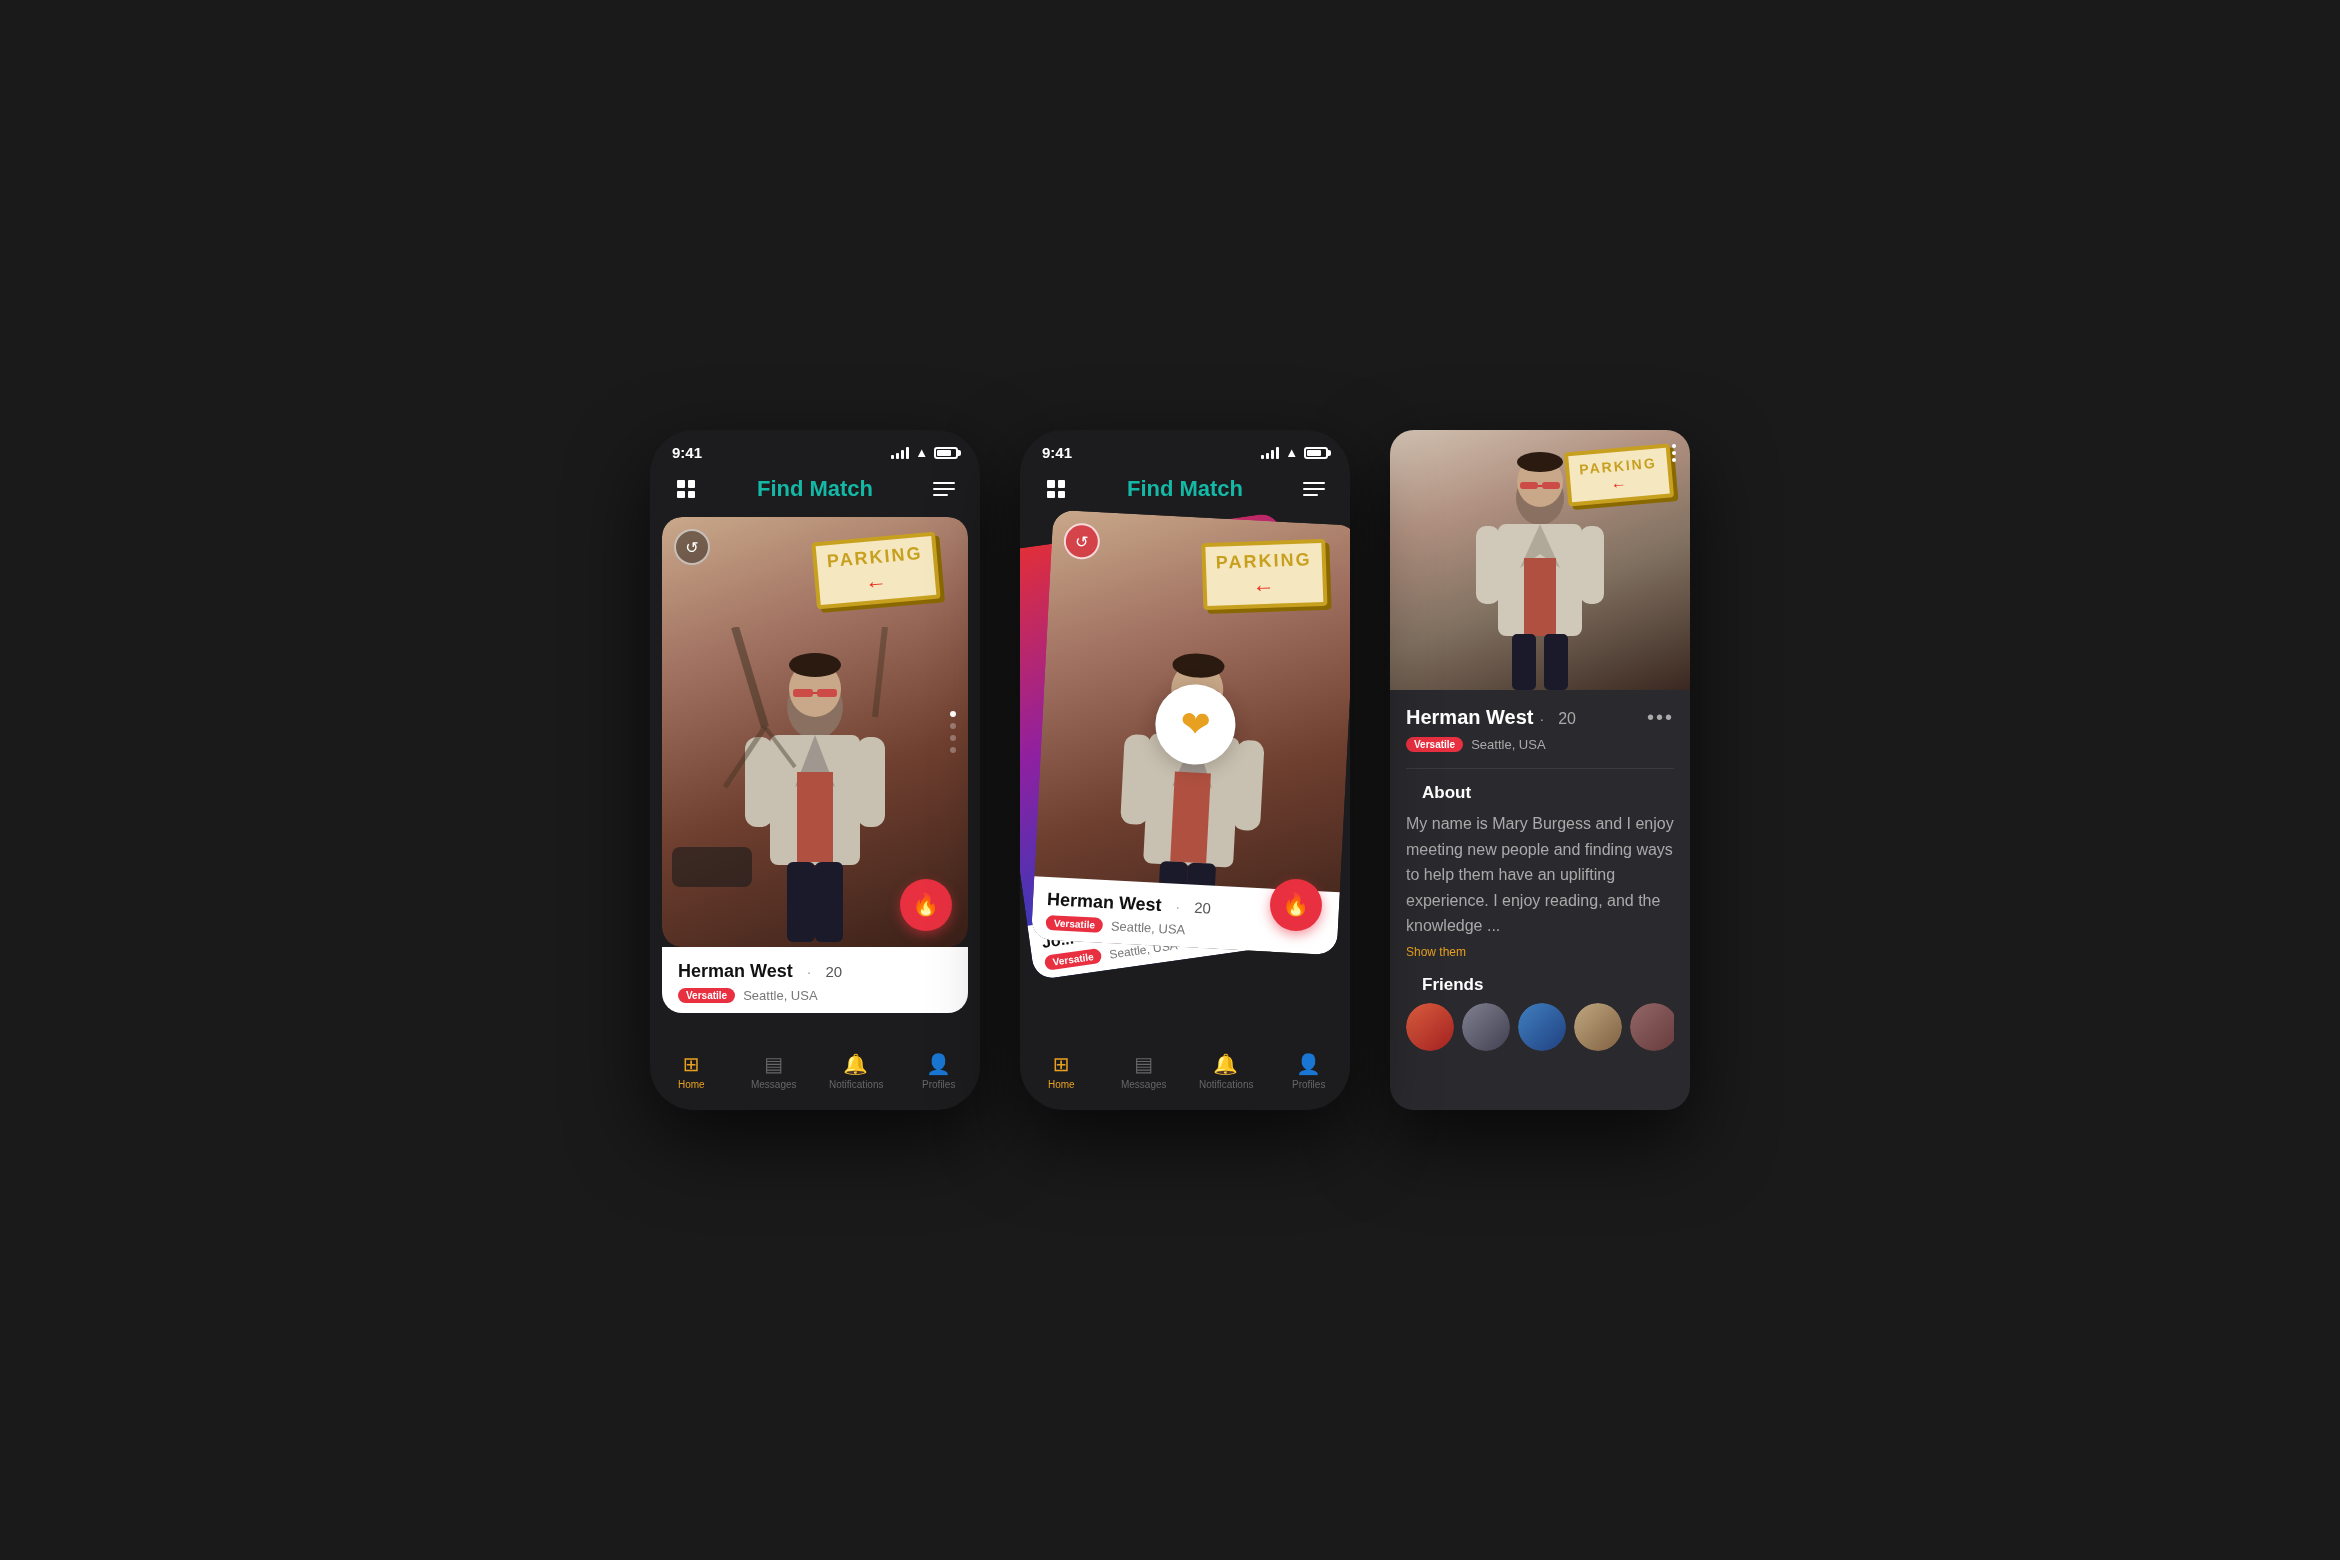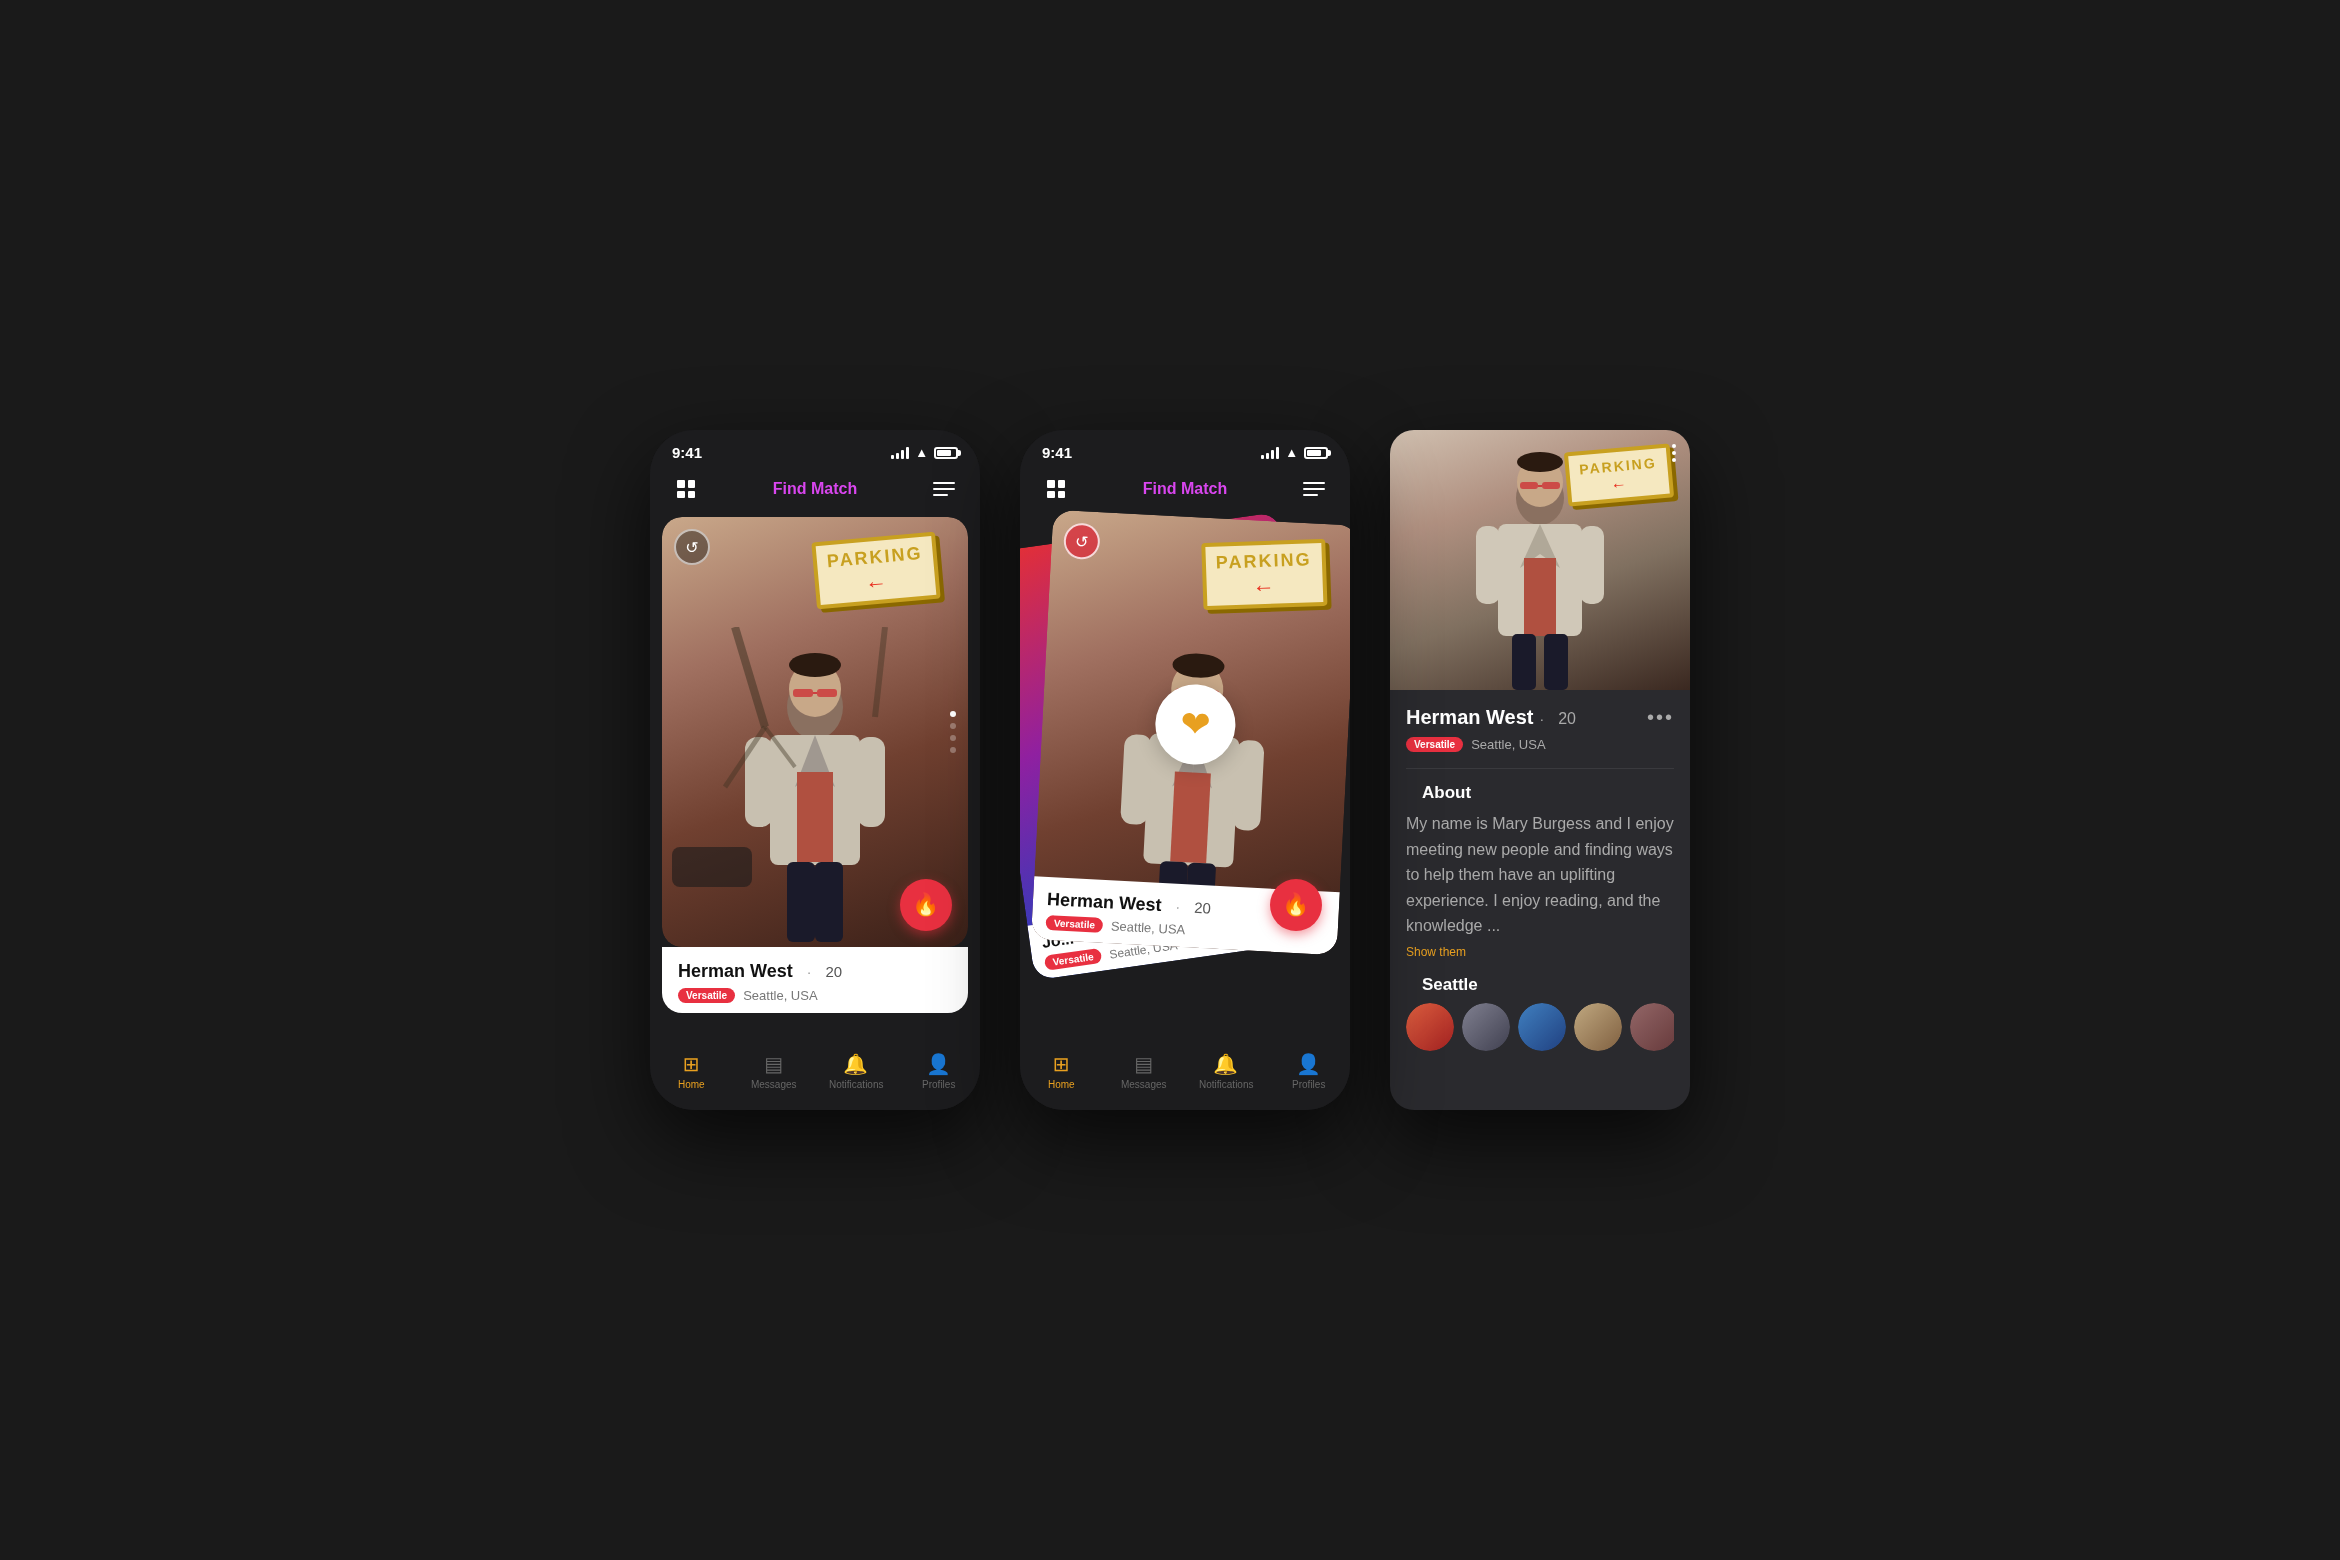--- a/index.html
+++ b/index.html
@@ -128,22 +128,22 @@
       gap: 4px;
       width: 22px;
     }
     .hamburger-line {
       height: 2px;
       background: #fff;
       border-radius: 1px;
     }
     .hamburger-line:last-child { width: 70%; }
     .nav-title {
-      color: #d946ef;
-      font-size: 16px;
+      color: #14b8a6;
+      font-size: 22px;
       font-weight: 600;
     }
 
     
     .card-area {
       position: relative;
       margin: 0 12px;
       height: 430px;
       border-radius: 20px;
       overflow: hidden;
@@ -795,21 +795,21 @@
         <span class="profile-location">Seattle, USA</span>
       </div>
 
       <div style="height:1px;background:#3a3a3e;margin-bottom:14px;"></div>
 
       <div class="section-title">About</div>
       <div class="section-text">My name is Mary Burgess and I enjoy meeting new people and finding ways to help them have an uplifting experience. I enjoy reading, and the knowledge ...</div>
       <span class="show-more-link">Show them</span>
 
       <div class="friends-section">
-        <div class="section-title">Seattle</div>
+        <div class="section-title">Friends</div>
         <div class="friends-row">
 
           <div class="friend-avatar">
             <div style="width:100%;height:100%;background:linear-gradient(135deg,#e06040,#a02020);border-radius:50%;"></div>
           </div>
           <div class="friend-avatar">
             <div style="width:100%;height:100%;background:linear-gradient(135deg,#808090,#404050);border-radius:50%;"></div>
           </div>
           <div class="friend-avatar">
             <div style="width:100%;height:100%;background:linear-gradient(135deg,#4080c0,#204080);border-radius:50%;"></div>

